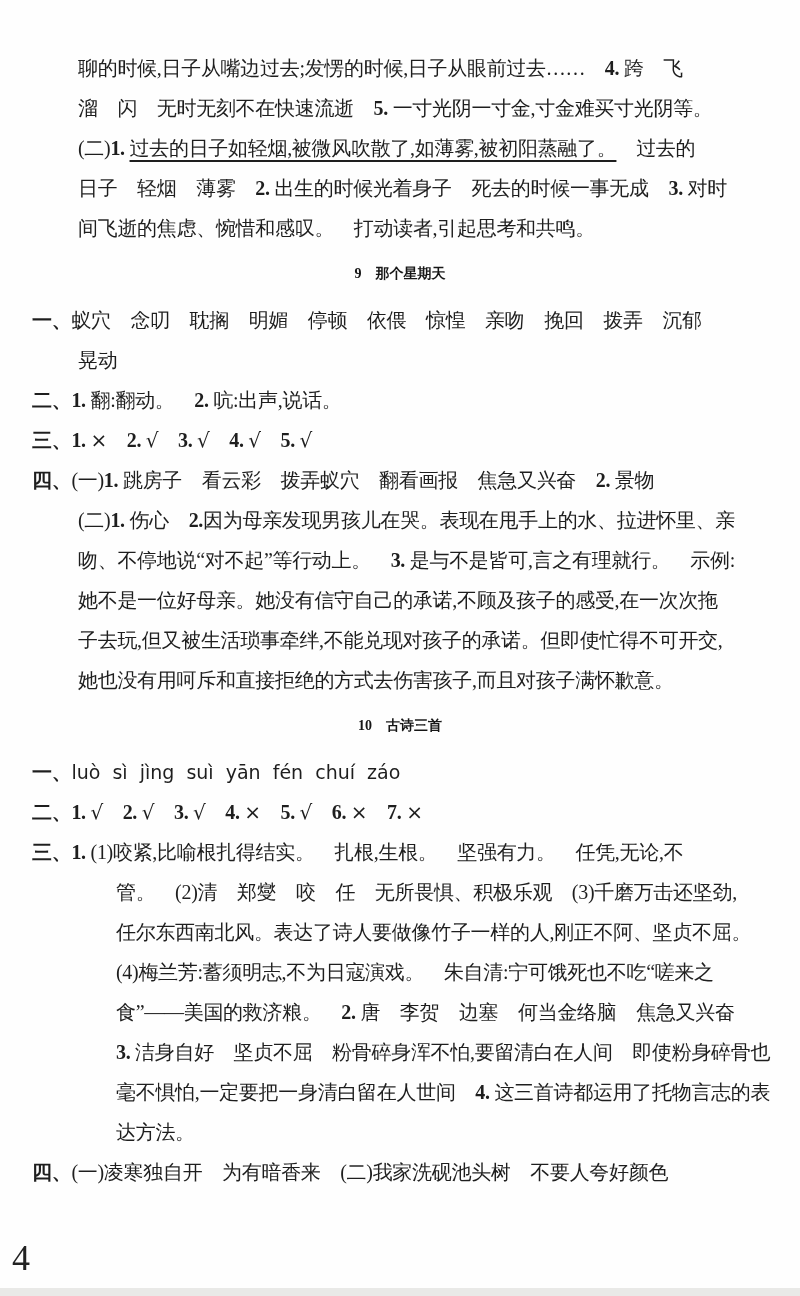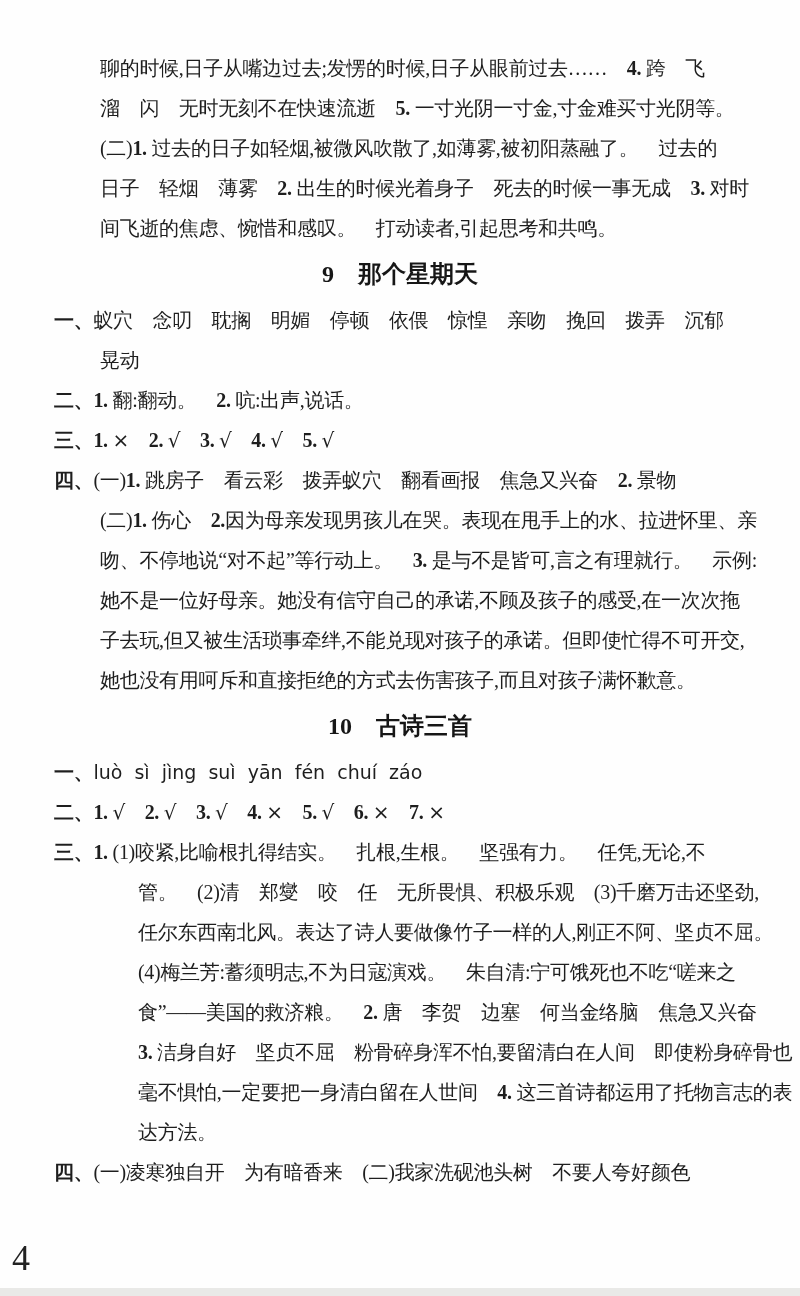--- a/index.html
+++ b/index.html
@@ -11,37 +11,37 @@
     position: relative;
     overflow: hidden;
   }
   .content { padding-top: 48px; }
   .line {
     font-size: 20px;
     line-height: 40px;
     height: 40px;
     white-space: pre;
     letter-spacing: -0.3px;
-    margin-left: 22px;
   }
   .ind0 { padding-left: 32px; }
   .ind1 { padding-left: 78px; }
   .ind2 { padding-left: 116px; }
   .heading {
     height: 52px;
     line-height: 52px;
     text-align: center;
     font-weight: bold;
-    font-size: 24px;
+    font-size: 14px;
     white-space: pre;
     color: #161616;
   }
   .seg { }
   .bold { font-weight: bold; }
   .underline {
+    text-decoration: underline;
     text-underline-offset: 5px;
     text-decoration-thickness: 1.5px;
   }
   .pinyin {
     font-family: "DejaVu Sans", sans-serif;
     font-size: 19px;
     letter-spacing: 0;
     text-align: center;
   }
   .mark { font-family: "DejaVu Sans", sans-serif; }

